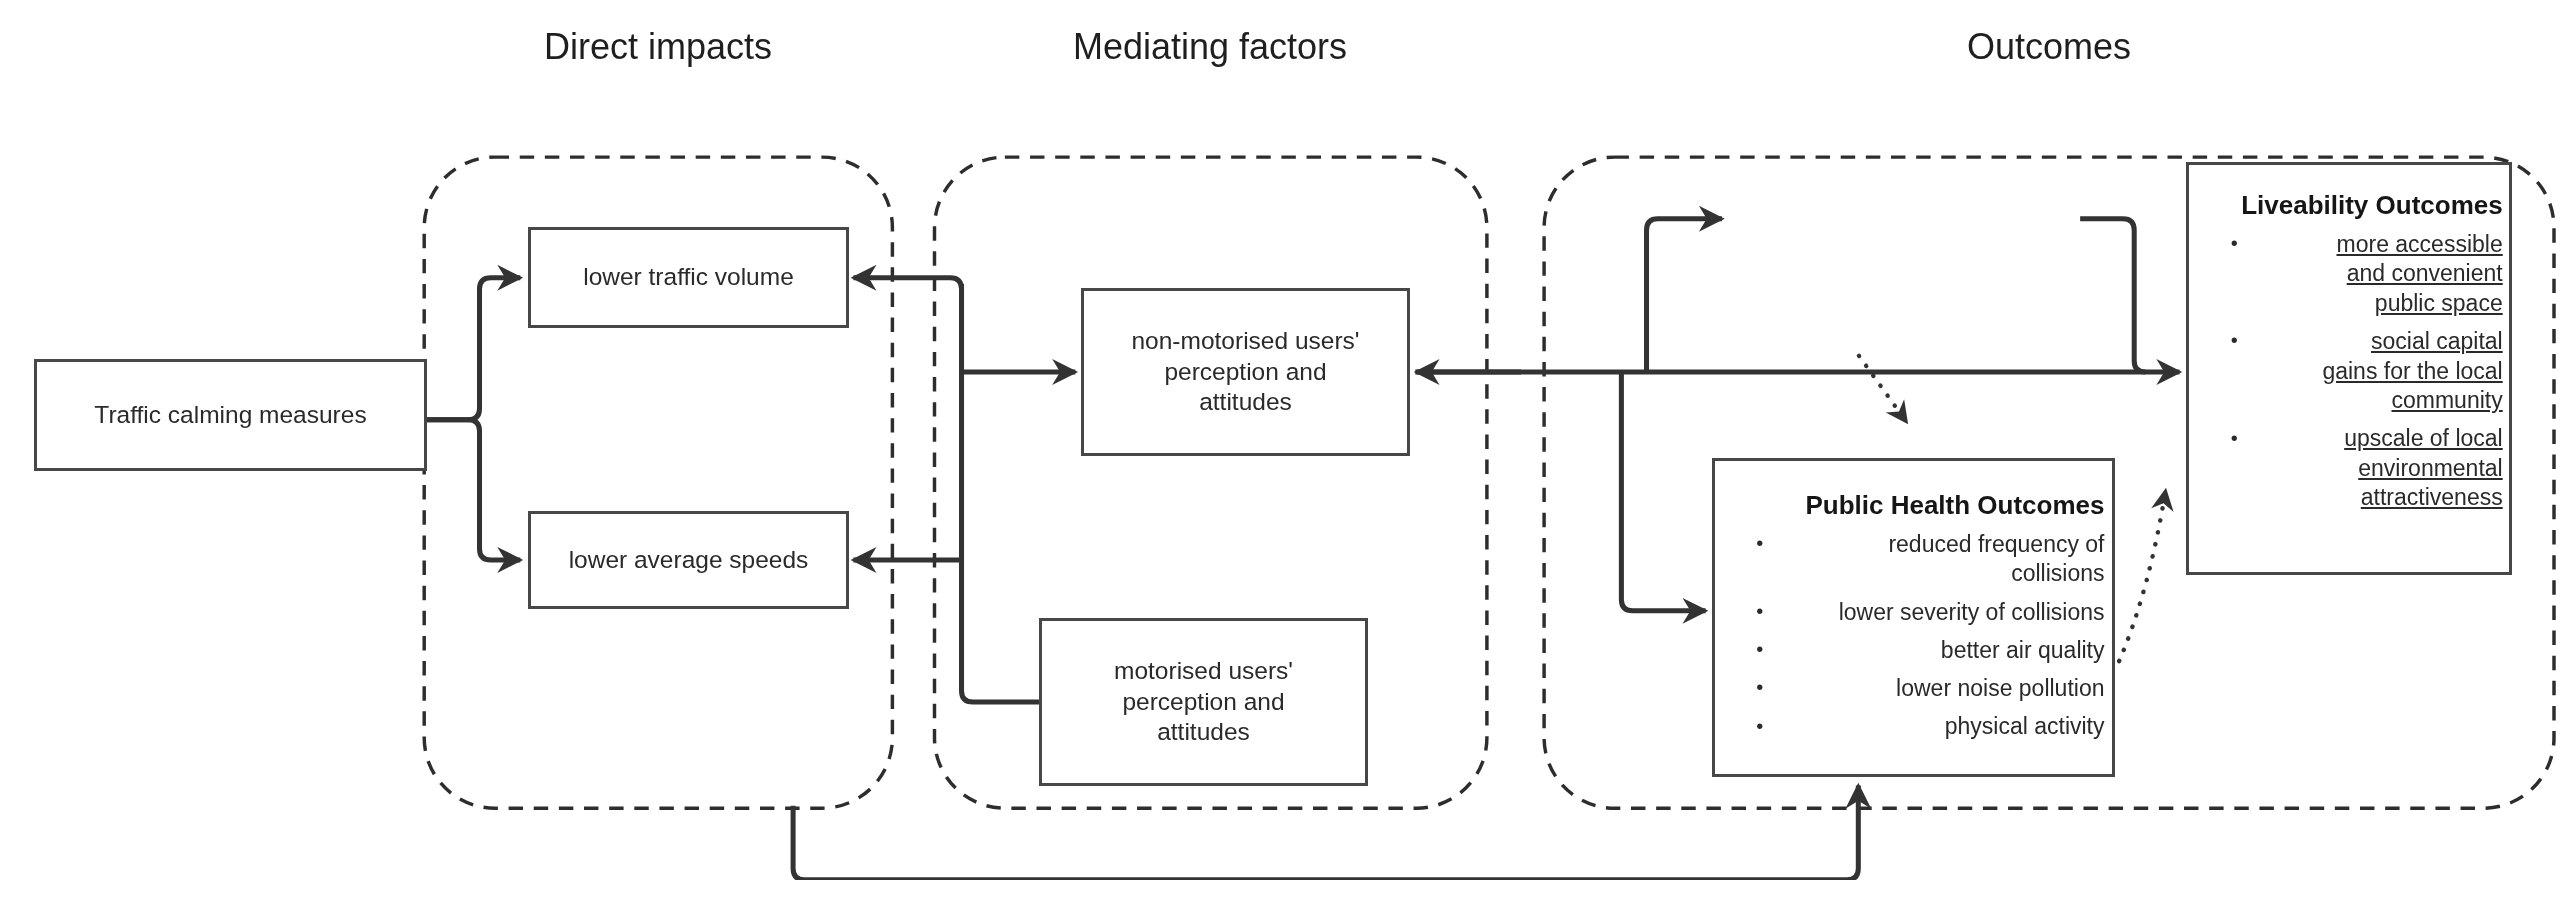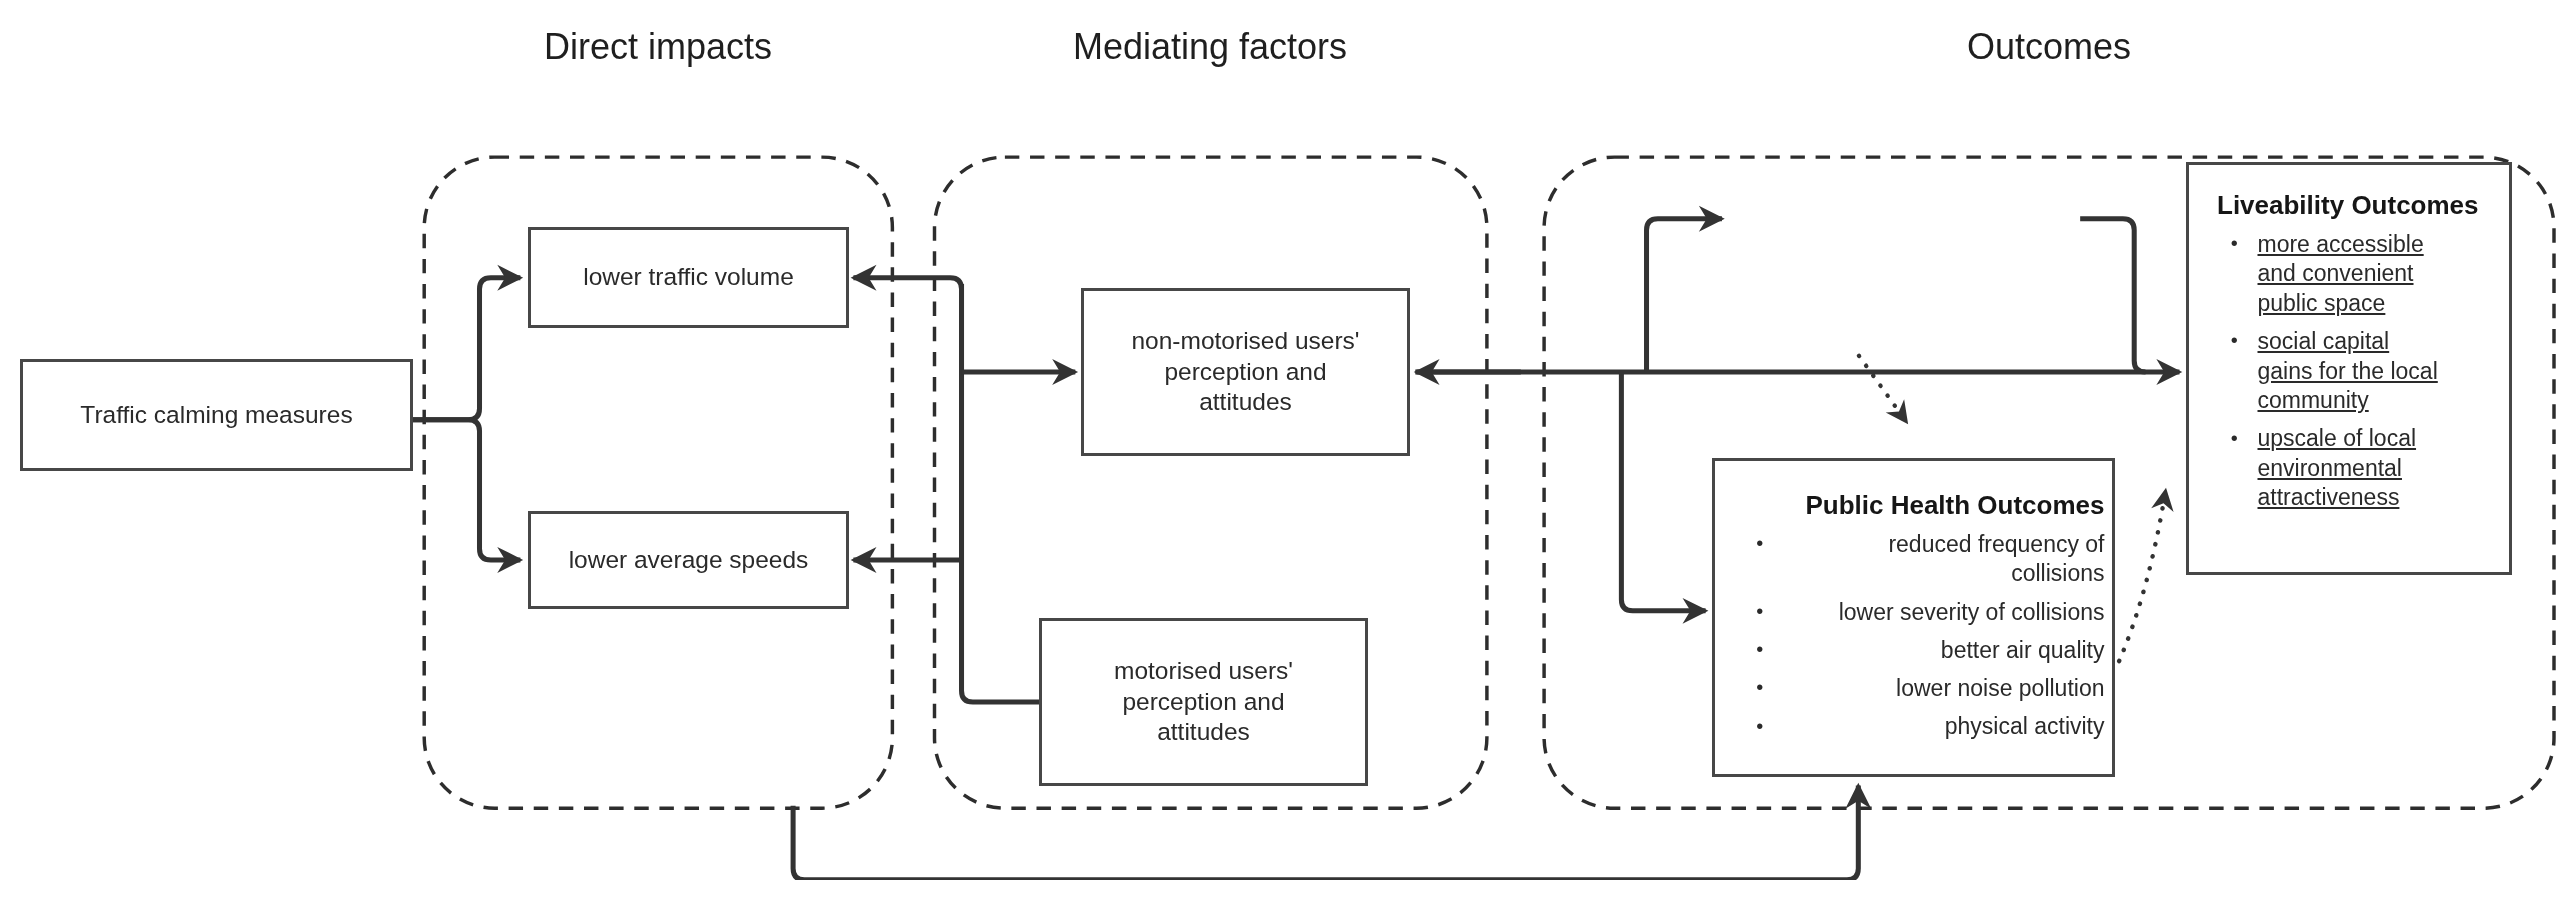--- a/index.html
+++ b/index.html
@@ -49,21 +49,21 @@
   }
   .outcome li::before{
     content:"\2022";
     position:absolute;left:6.3px;top:1.3px;
     font-size:20px;color:#2a2a2a;
   }
   
   #box-behavioural{padding:16.3px 12.6px 0 12.6px;}
   #box-behavioural ul{margin-left:44px;}
   #box-public-health{padding:29px 7.5px 0 35px;}
-  #box-liveability{padding:25px 6.3px 0 28px;}
+  #box-liveability{padding:25px 6.3px 0 28px;text-align:right;}
   #box-liveability ul{margin-left:7.5px;text-decoration:underline;}
 </style>
 </head>
 <body>
 
 <div class="canvas">
 
   <svg class="wires" width="2576" height="910" viewBox="0 0 4099 1448">
     <defs>
       <marker id="ah" viewBox="0 0 10 10" refX="8.8" refY="5" markerWidth="5.6" markerHeight="5.6" orient="auto" markerUnits="strokeWidth">
@@ -93,21 +93,21 @@
     <g fill="none" stroke="#333333" stroke-width="7" stroke-linecap="round" stroke-dasharray="0.5 19">
       <path d="M 2958,566 L 3034,672" marker-end="url(#ah)"></path>
       <path d="M 3372,1052 Q 3420,940 3446,780" marker-end="url(#ah)"></path>
     </g>
   </svg>
 
   <div class="col-title" style="left:658px;top:25px;">Direct impacts</div>
   <div class="col-title" style="left:1210px;top:25px;">Mediating factors</div>
   <div class="col-title" style="left:2049px;top:25px;">Outcomes</div>
 
-  <div class="node" style="left:20px;top:359px;width:393px;height:112px;">Traffic calming measures</div>
+  <div class="node" style="left:34px;top:359px;width:393px;height:112px;">Traffic calming measures</div>
 
   <div class="node" style="left:528px;top:227px;width:321px;height:101px;">lower traffic volume</div>
 
   <div class="node" style="left:528px;top:511px;width:321px;height:98px;">lower average speeds</div>
 
   <div class="node" style="left:1081px;top:288px;width:329px;height:168px;">non-motorised users'
 perception and
 attitudes</div>
 
   <div class="node" style="left:1039px;top:618px;width:329px;height:168px;">motorised users'

